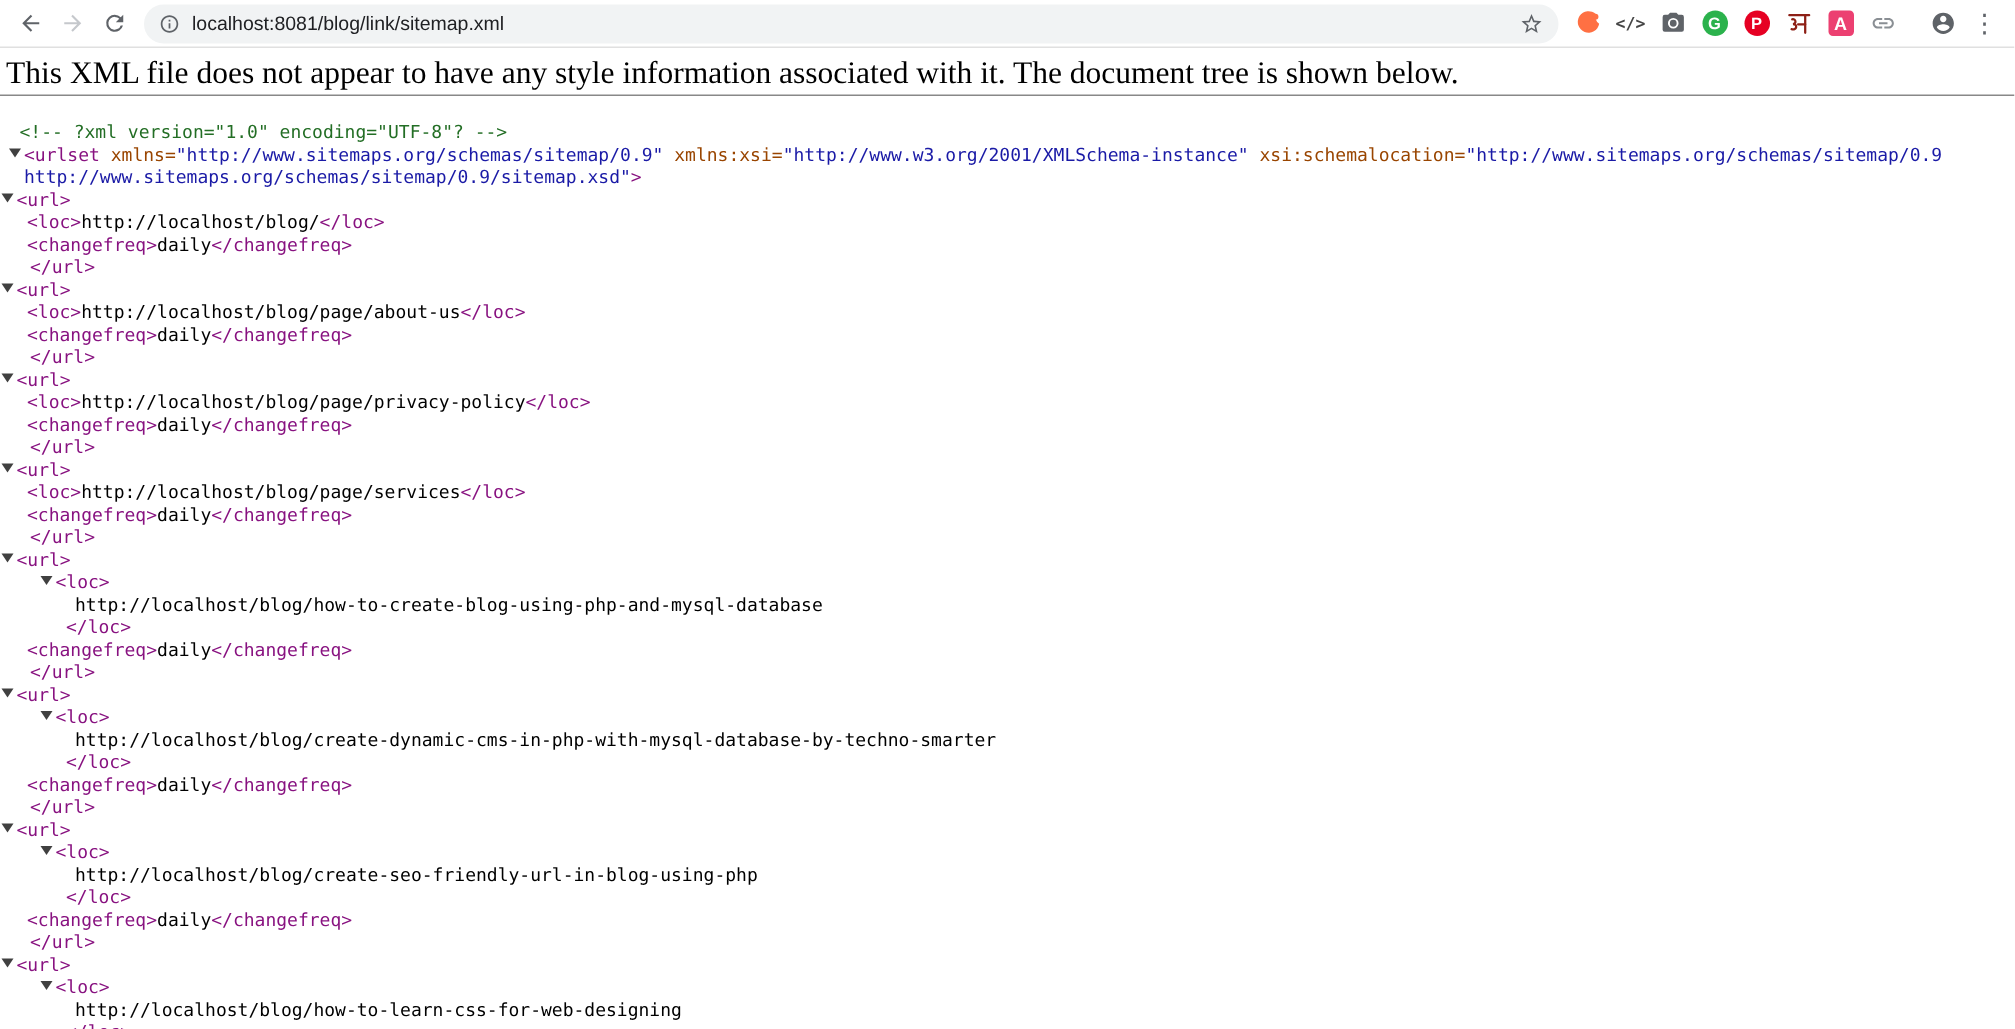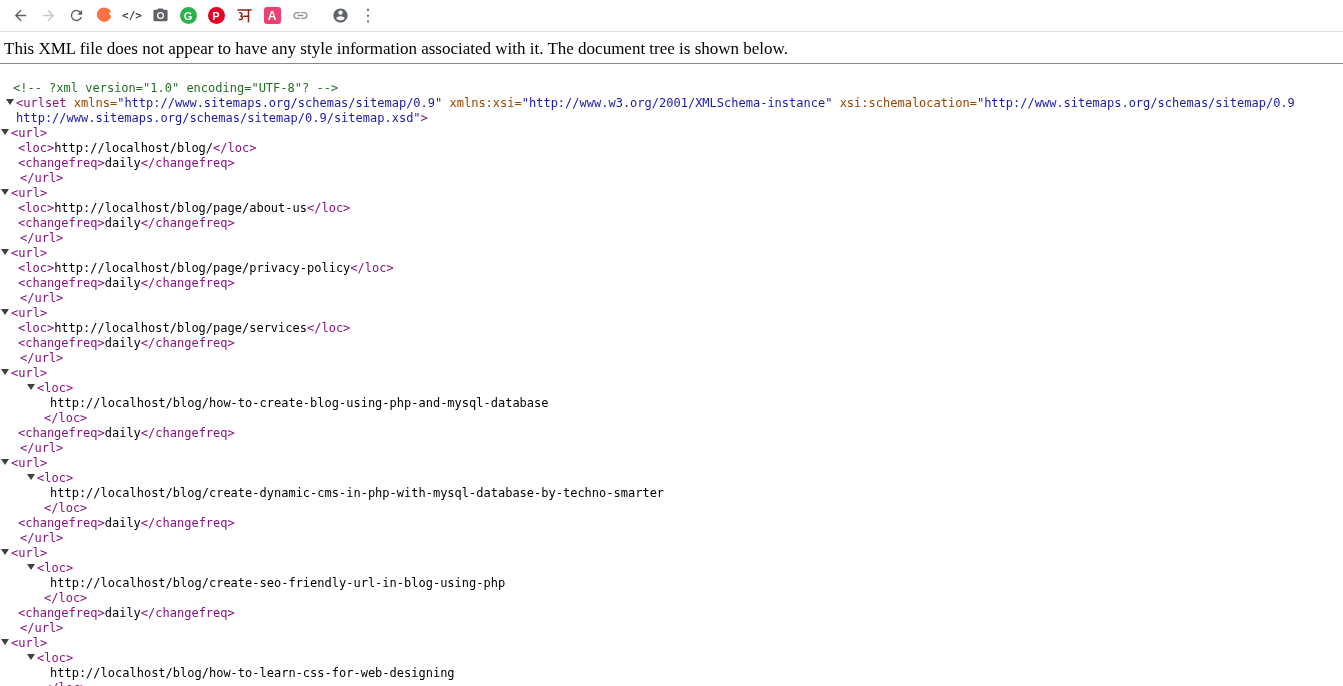--- a/index.html
+++ b/index.html
@@ -26,21 +26,21 @@
            display:flex; align-items:center; justify-content:center; }
   .badge.g { background:#2bb24c; }
   .badge.p { background:#e60023; }
   .sq-a { width:17px; height:17px; border-radius:3px; background:#ec4071; color:#fff;
           font-size:12px; font-weight:bold; display:flex; align-items:center; justify-content:center; }
   .code-txt { font-size:11px; font-weight:bold; color:#444; font-family:"DejaVu Sans Mono",monospace; }
   .menu-dots { font-size:17px; color:#5f6368; }
   .avatar-wrap { margin-left:12px; }
 
   
-  .notice { font-family:"Liberation Serif", serif; font-size:17px; line-height:17px; color:#000;
+  .notice { font-family:"Liberation Serif", serif; font-size:21px; line-height:17px; color:#000;
             padding:8px 8px 6px 4px; border-bottom:1px solid #888; }
   .xml-tree { font-family:"DejaVu Sans Mono", monospace; font-size:12px; line-height:15px;
               padding-top:17px; white-space:pre-wrap; }
   .xline { min-height:15px; }
   .t-tag     { color:var(--c-tag, #881280); }
   .t-attr    { color:var(--c-attr-name, #994500); }
   .t-val     { color:var(--c-attr-value, #1a1aa6); }
   .t-text    { color:var(--c-text, #000); }
   .t-comment { color:var(--c-comment, #236e25); }
   .arrow { display:inline-block; width:10px; margin-left:-10px; cursor:pointer; }
@@ -69,20 +69,33 @@
     <svg viewBox="0 0 24 24">
       <path fill="#c5c8cc" d="M4 13h12.17l-5.58 5.59L12 20l8-8-8-8-1.41 1.41L16.17 11H4v2z"></path>
     </svg>
   </button>
   <button class="nav-btn">
     <svg viewBox="0 0 24 24">
       <path fill="#5f6368" d="M17.65 6.35A7.95 7.95 0 0 0 12 4a8 8 0 1 0 7.73 10h-2.08A6 6 0 1 1 12 6c1.66 0 3.14.69 4.22 1.78L13 11h7V4l-2.35 2.35z"></path>
     </svg>
   </button>
 
+  <div class="omnibox">
+    <span class="info-ic">
+      <svg width="14" height="14" viewBox="0 0 24 24">
+        <path fill="#5f6368" d="M11 7h2v2h-2zm0 4h2v6h-2zm1-9C6.48 2 2 6.48 2 12s4.48 10 10 10 10-4.48 10-10S17.52 2 12 2zm0 18c-4.41 0-8-3.59-8-8s3.59-8 8-8 8 3.59 8 8-3.59 8-8 8z"></path>
+      </svg>
+    </span>
+    <span class="url">localhost:8081/blog/link/sitemap.xml</span>
+    <span class="star">
+      <svg width="16" height="16" viewBox="0 0 24 24">
+        <path fill="#5f6368" d="M22 9.24l-7.19-.62L12 2 9.19 8.63 2 9.24l5.46 4.73L5.82 21 12 17.27 18.18 21l-1.63-7.03L22 9.24zM12 15.4l-3.76 2.27 1-4.28-3.32-2.88 4.38-.38L12 6.1l1.71 4.04 4.38.38-3.32 2.88 1 4.28L12 15.4z"></path>
+      </svg>
+    </span>
+  </div>
 
   <div class="ext-row">
     <span class="ext">
       <svg viewBox="0 0 18 18">
         <path fill="#ff7043" d="M13.8 2.6A7.6 7.6 0 1 0 16 9.4a5.6 5.6 0 0 1-2.2-6.8z"></path>
         <circle fill="#ff7043" cx="13.4" cy="4.4" r="2.1"></circle>
       </svg>
     </span>
     <span class="ext">
       <span class="code-txt">&lt;/&gt;</span>

